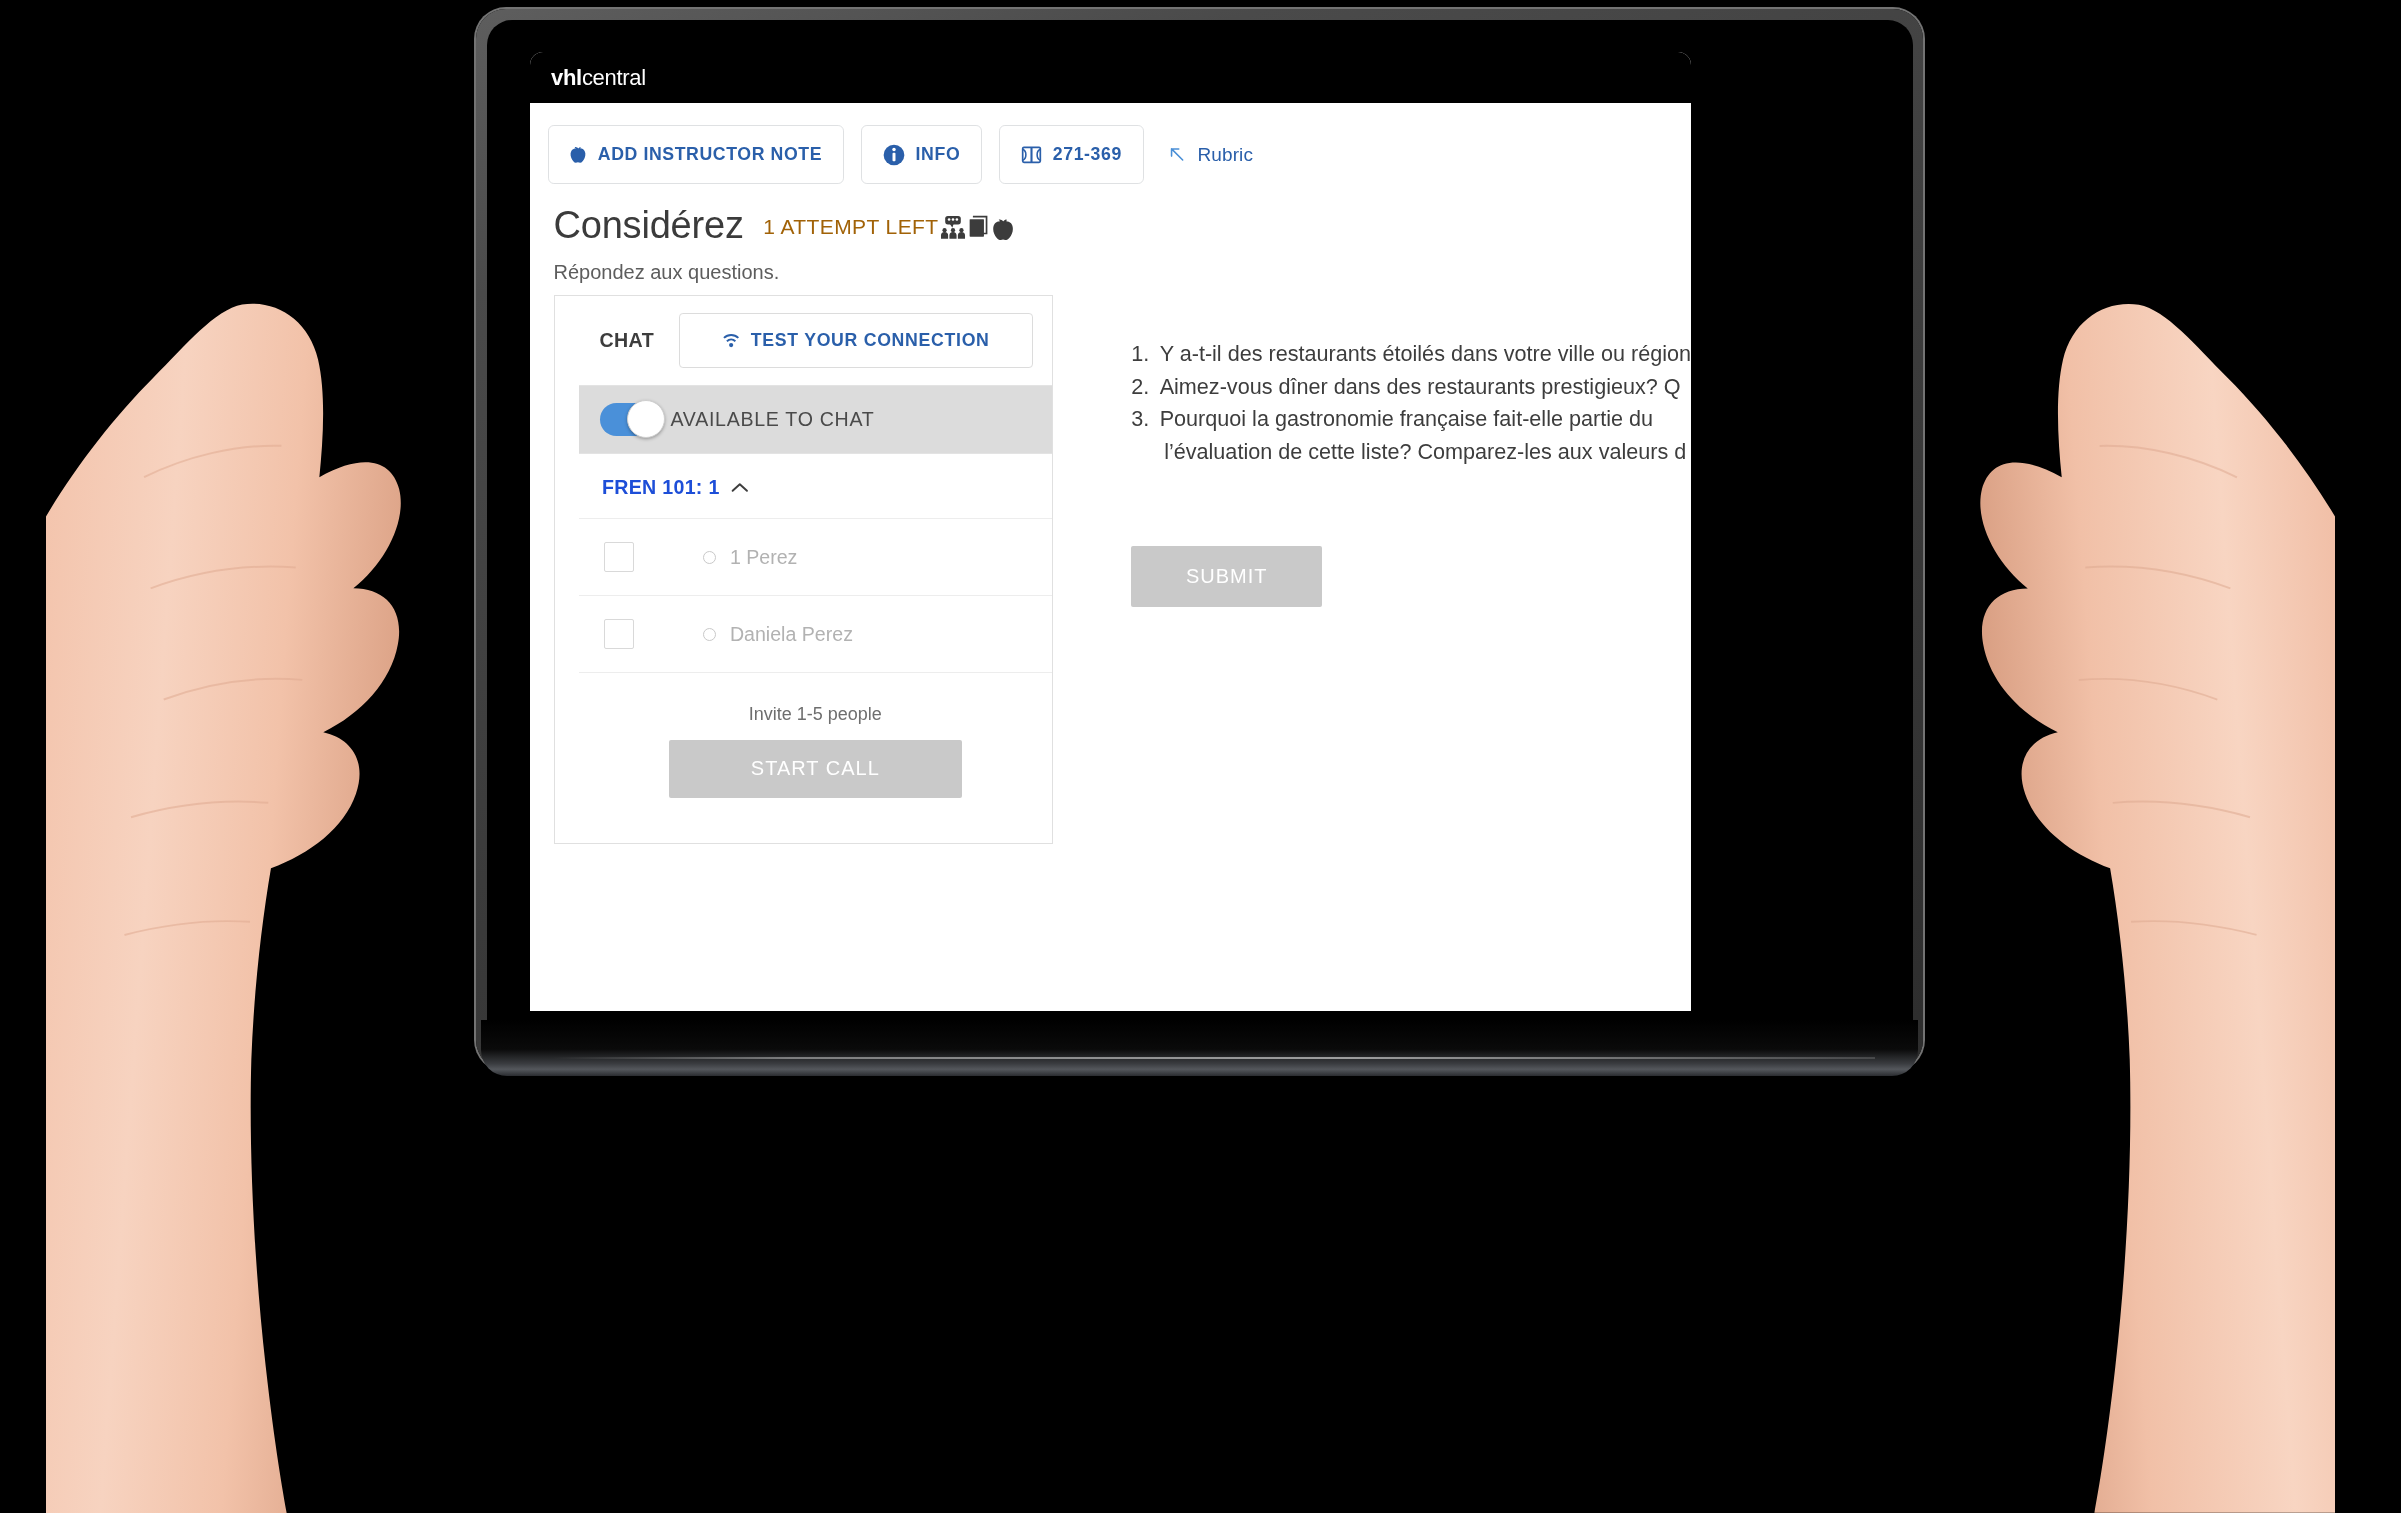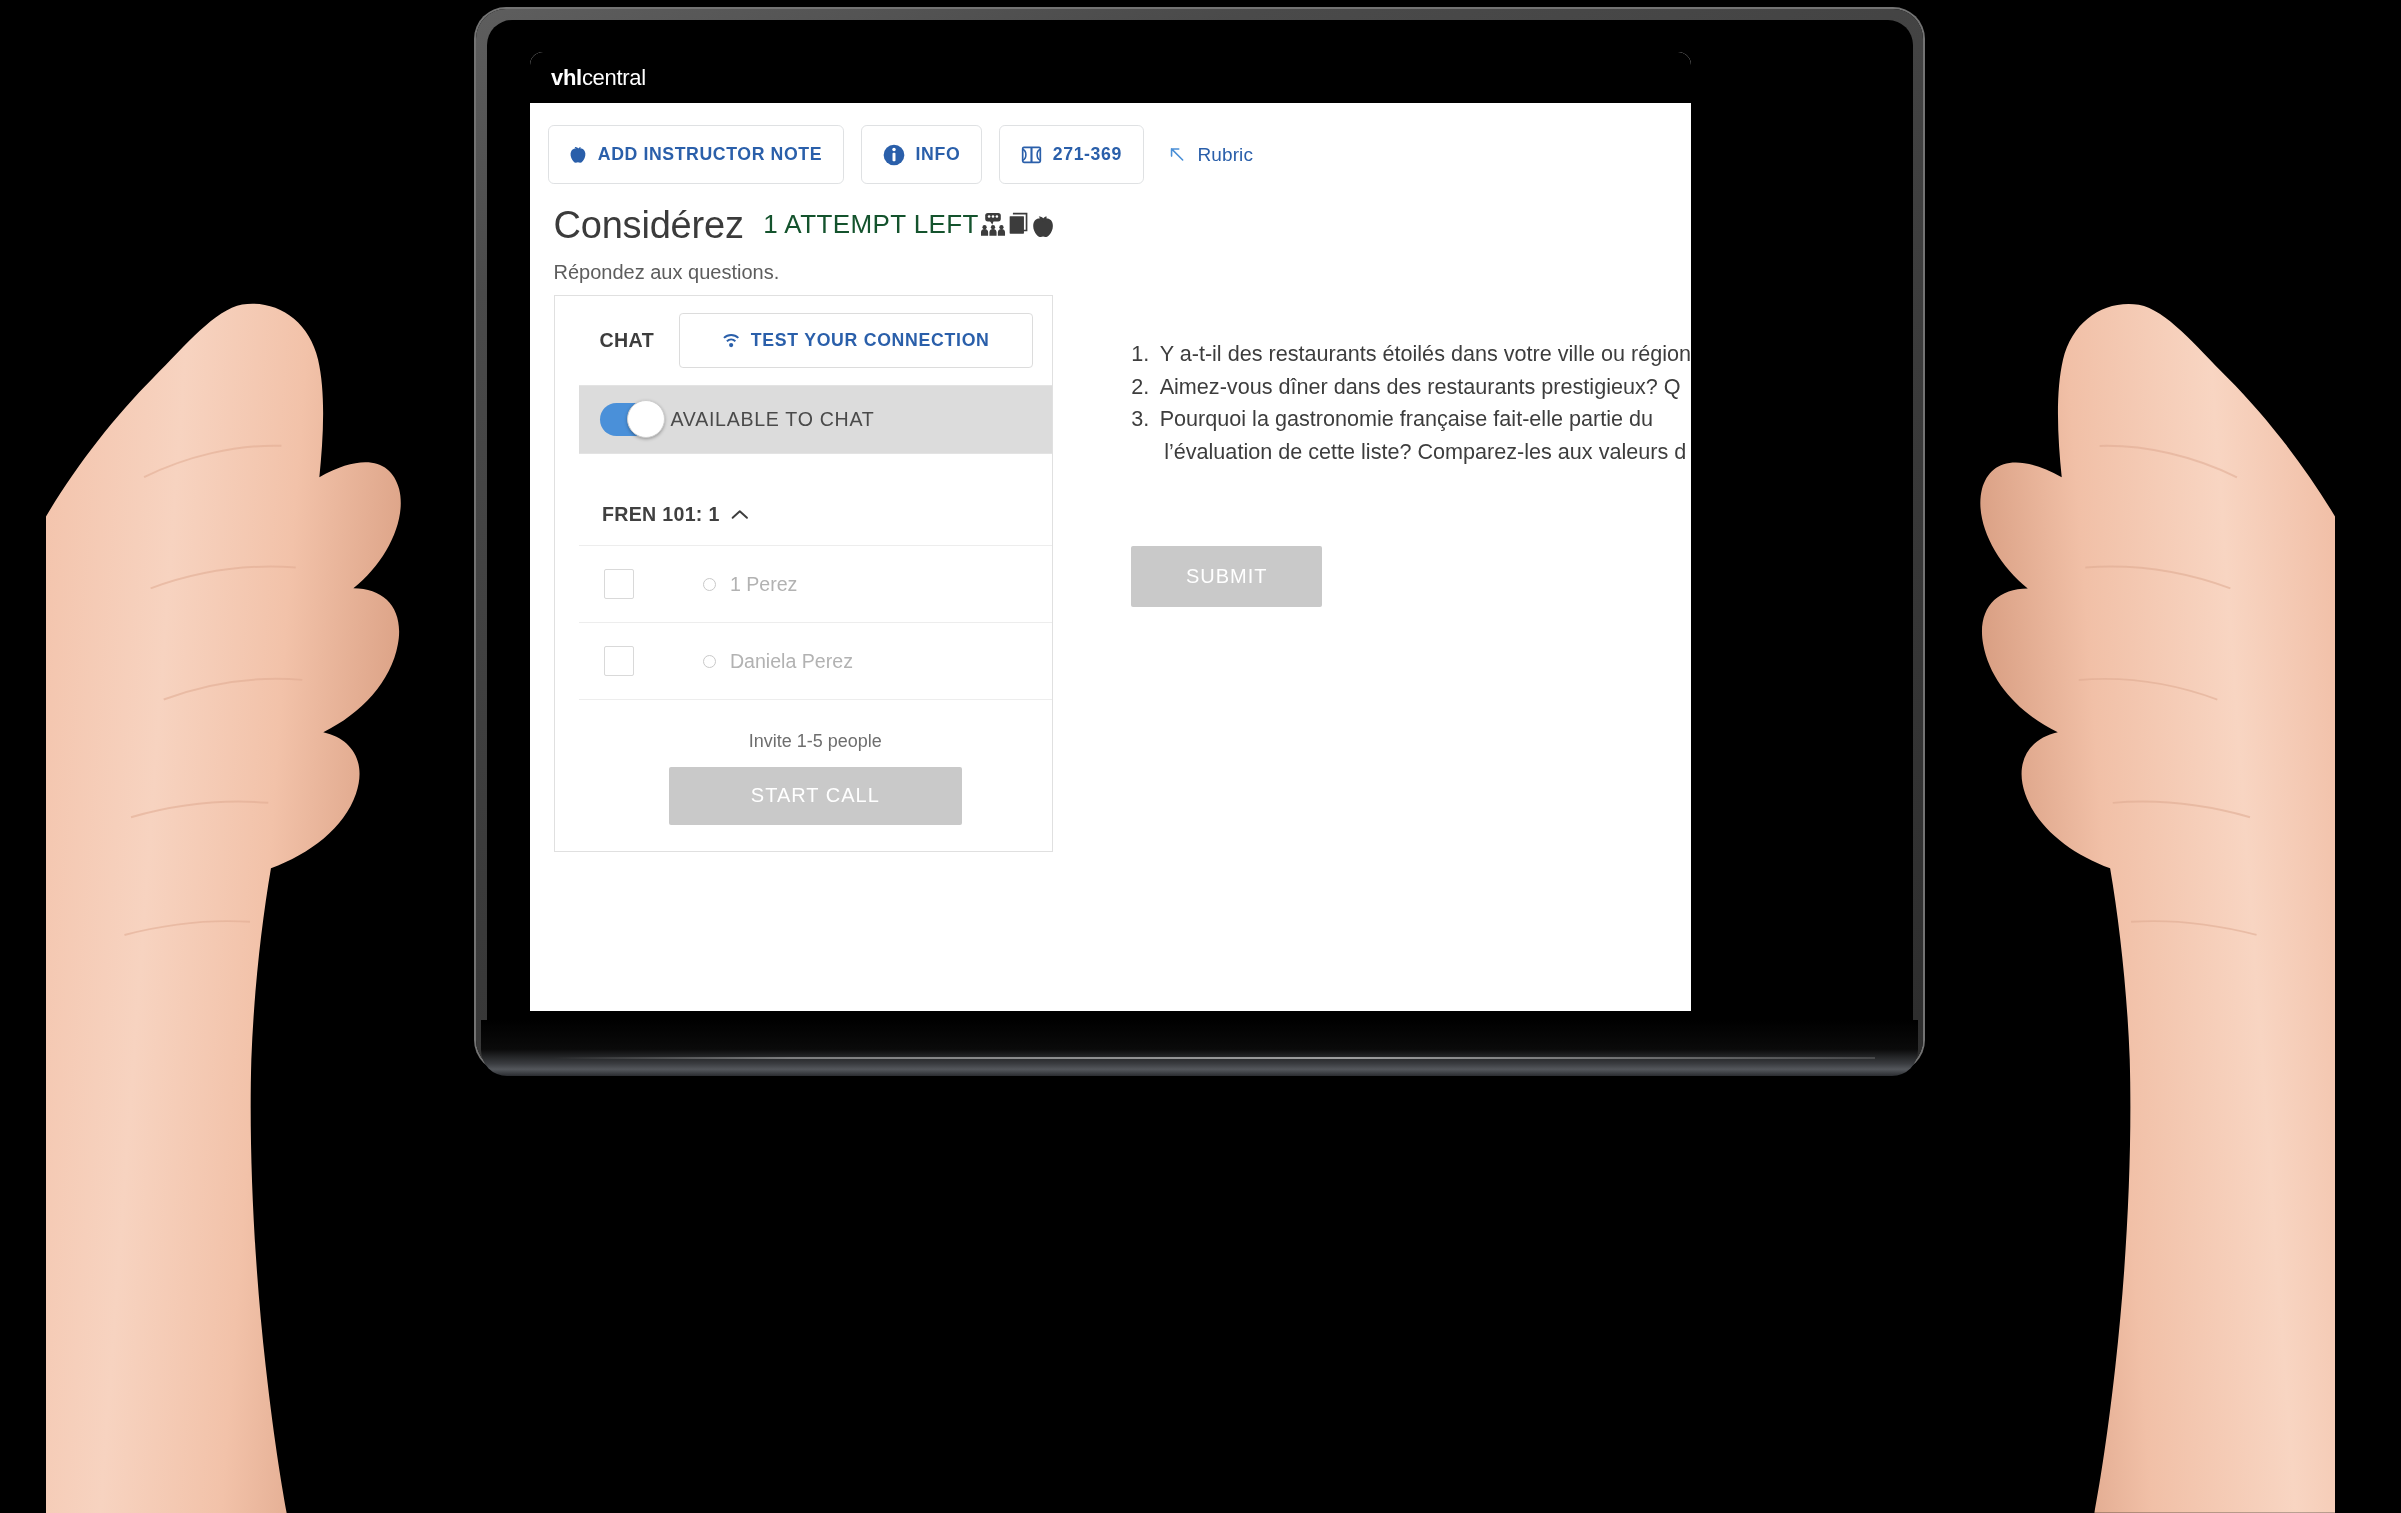--- a/index.html
+++ b/index.html
@@ -98,21 +98,21 @@
   #headline-row {
     display:flex; align-items:flex-end; gap: 19.6px;
     padding: 2.6px 0 0 23.5px;
   }
   #exercise-title {
     font-size: 38px; font-weight: 500; color:#3b3b3b;
     letter-spacing:-0.2px; line-height:1;
   }
   #attempt-wrap { display:flex; align-items:center; gap:1.3px; padding-bottom:4.6px; }
   #attempt-text {
-    font-size: 26px; color:#14532d; letter-spacing:0.4px; font-weight:400;
+    font-size: 21px; color:#a16207; letter-spacing:0.4px; font-weight:400;
     white-space:nowrap;
   }
   .hdr-ico { display:flex; align-items:center; }
 
   #direction-line {
     font-size: 20px; color:#5d5d5d; font-weight:400;
     padding: 17px 0 10.5px 23.5px;
   }
 
   
@@ -160,23 +160,22 @@
     background:#fff; border:0.7px solid #cfcfcf;
     box-shadow:0 1.3px 3.3px rgba(0,0,0,.30);
   }
   #availability-label {
     font-size:19.6px; color:#4a4a4a; letter-spacing:0.7px; font-weight:500;
   }
 
   #course-row {
     display:flex; gap:10.5px;
     padding: 22px 0 19.6px 23.5px;
-    color:#404040; font-size:19.6px; font-weight:600; letter-spacing:0.3px;
+    color:#1d4ed8; font-size:19.6px; font-weight:600; letter-spacing:0.3px;
     cursor:pointer;
-    margin-top:27px;
   }
   .chev-up { display:flex; align-items:center; }
 
   .participant-row {
     display:flex; align-items:center;
     border-top:1px solid #ededed;
     padding: 19.6px 0 19.6px 25px;
     min-height: 77px;
   }
   .p-check {

